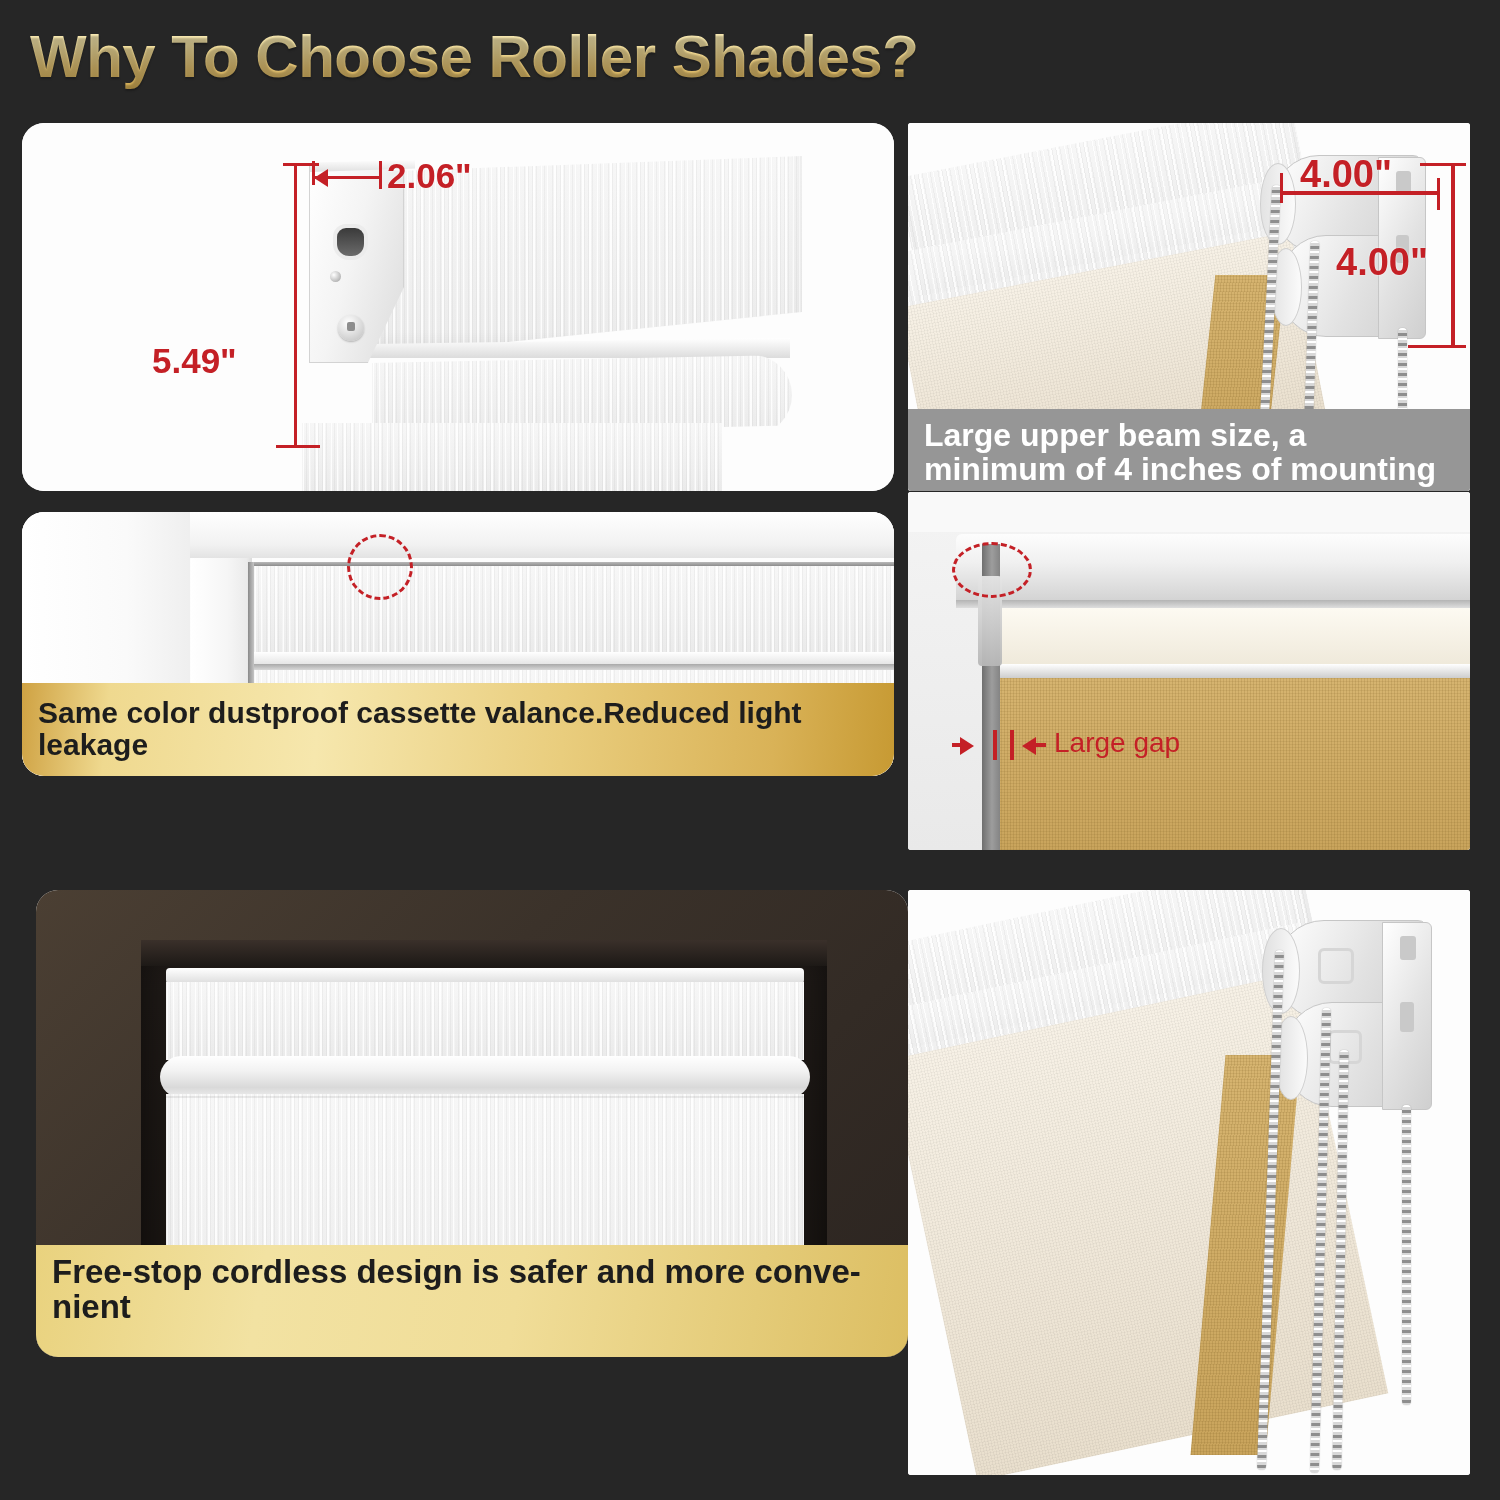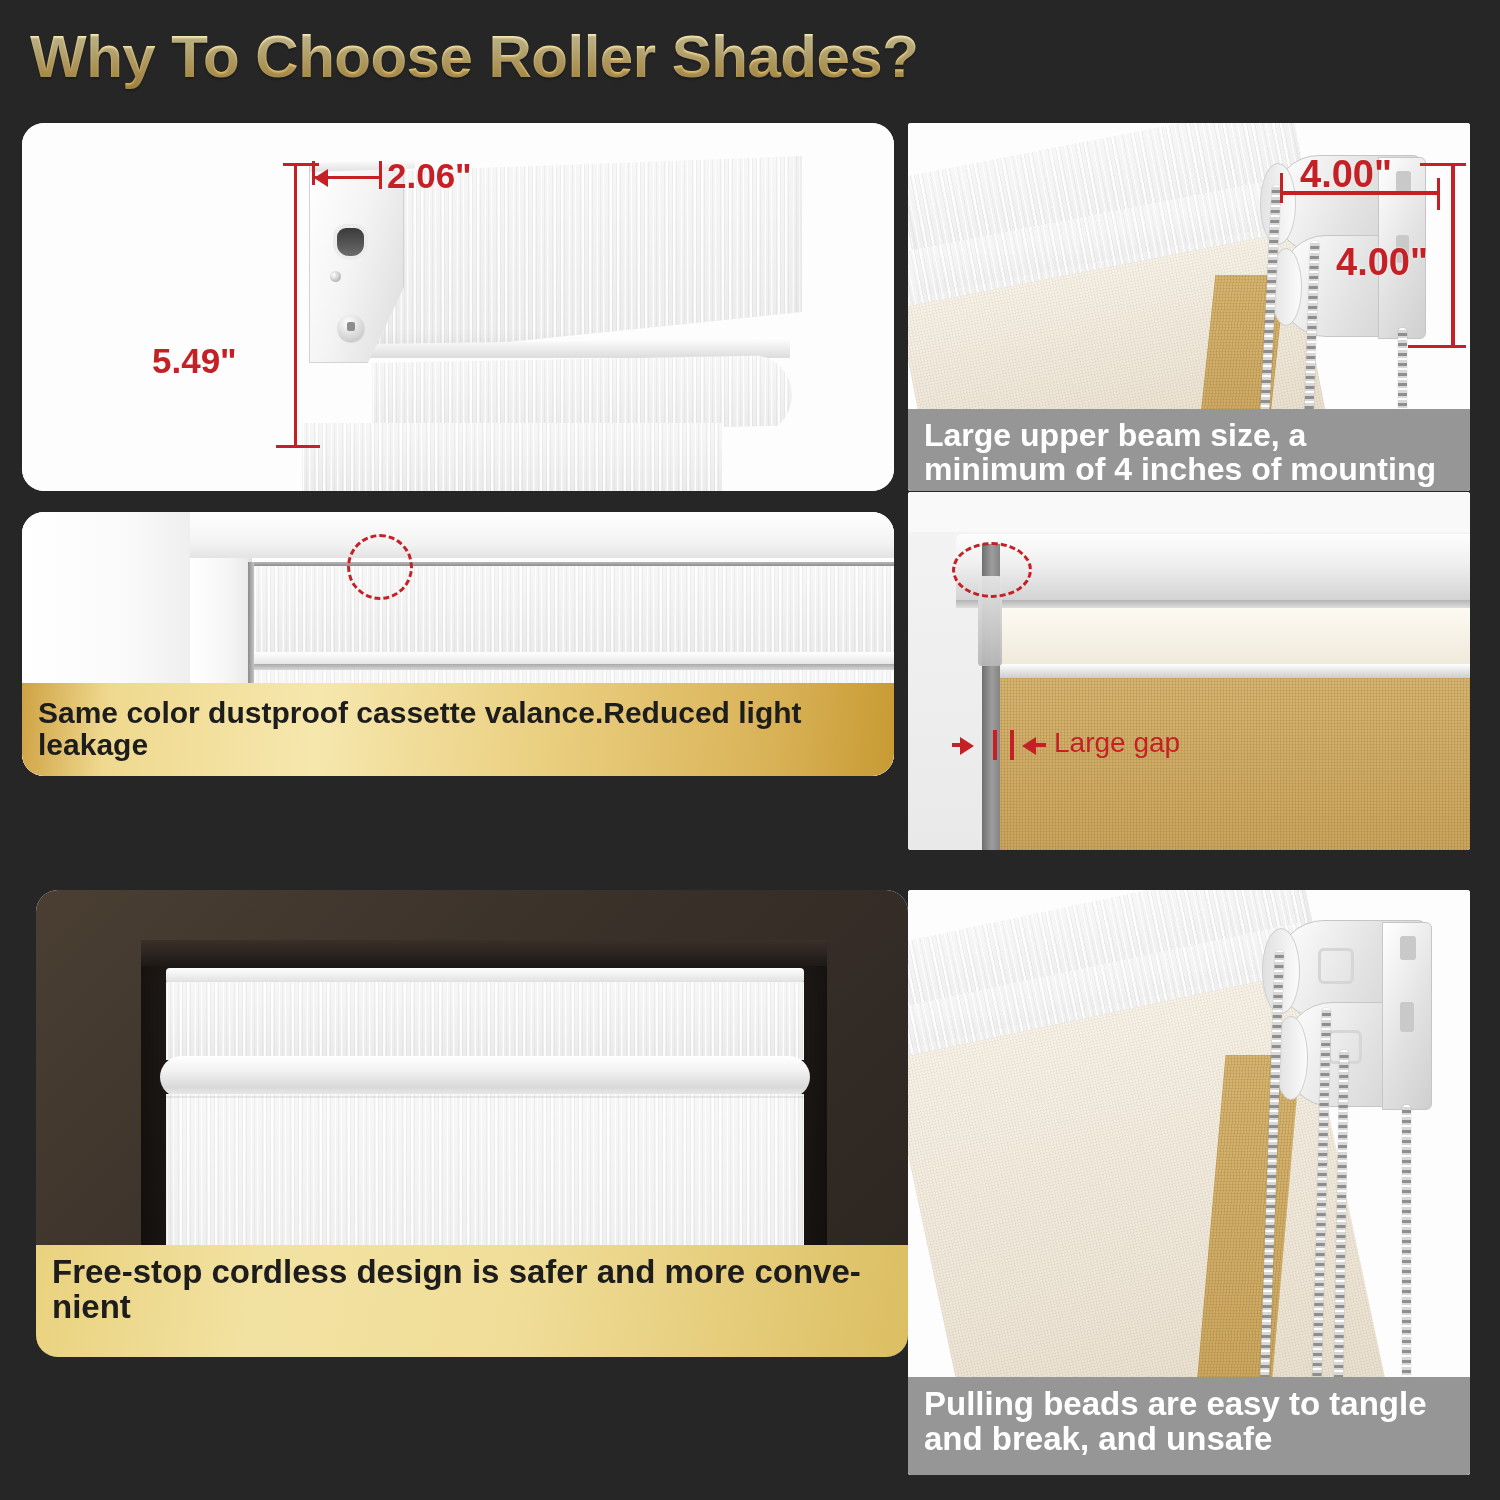--- a/index.html
+++ b/index.html
@@ -400,19 +400,16 @@
         <div style="position:absolute; left:366px; top:126px; width:34px; height:84px;
                     background:linear-gradient(90deg,#e0e0e0,#fbfbfb);
                     border-radius:50%; border:1px solid #cfcfcf;"></div>
 
         <div class="chain" style="left:358px; top:60px; height:520px; transform:rotate(2deg);"></div>
         <div class="chain" style="left:408px; top:118px; height:465px; transform:rotate(1.5deg);"></div>
         <div class="chain" style="left:428px; top:160px; height:420px; transform:rotate(1deg);"></div>
         <div class="chain" style="left:494px; top:215px; height:300px;"></div>
       </div>
 
-      <div class="caption gray" style="height:98px; font-size:33px;">
-        <span>Pulling beads are easy to tangle and break, and unsafe</span>
-      </div>
     </div>
 
   </div>
 </div>
 
 </body></html>

